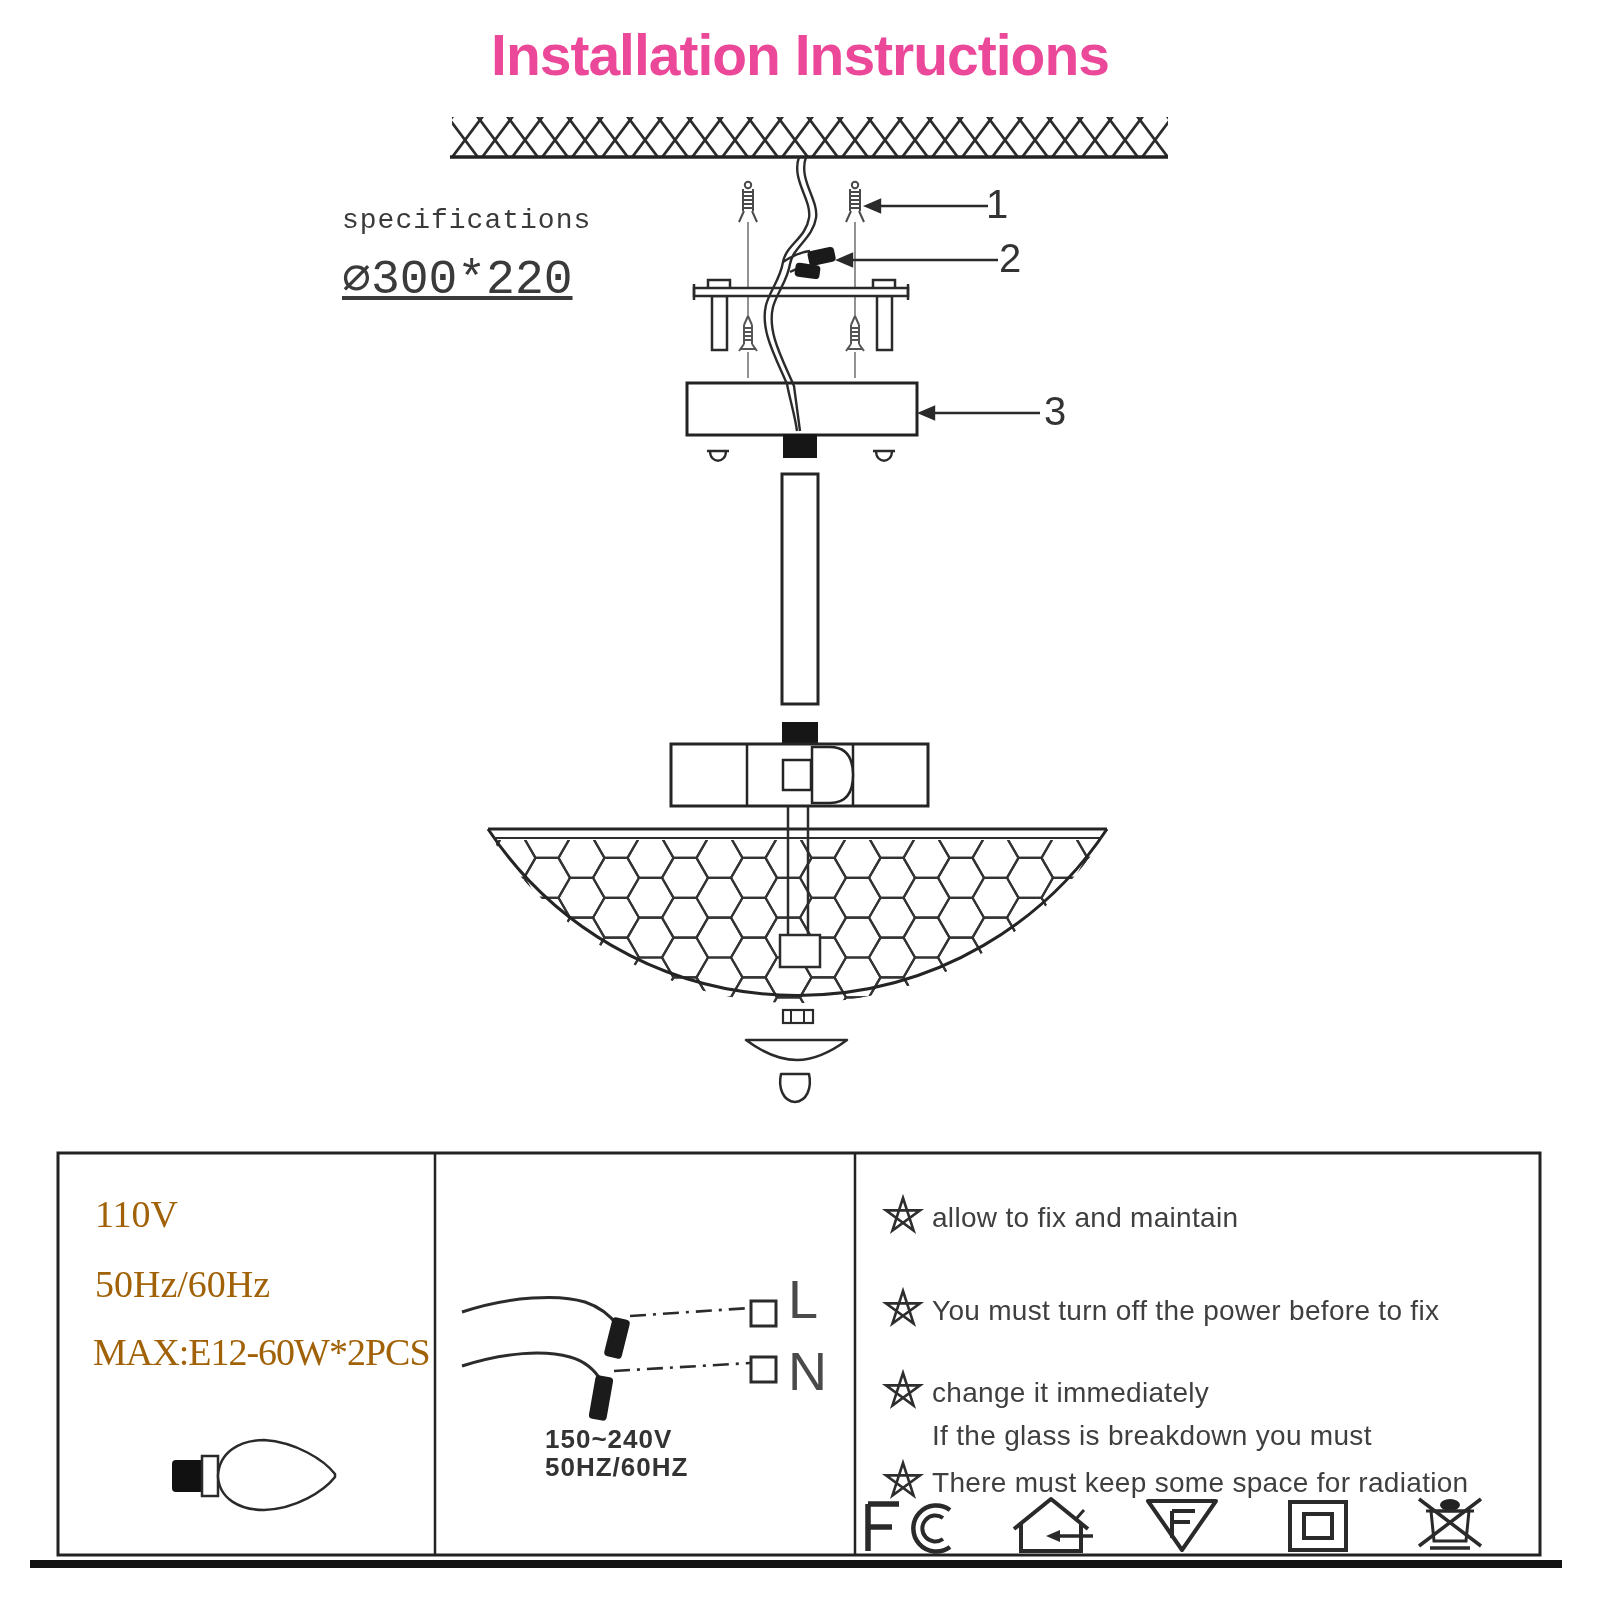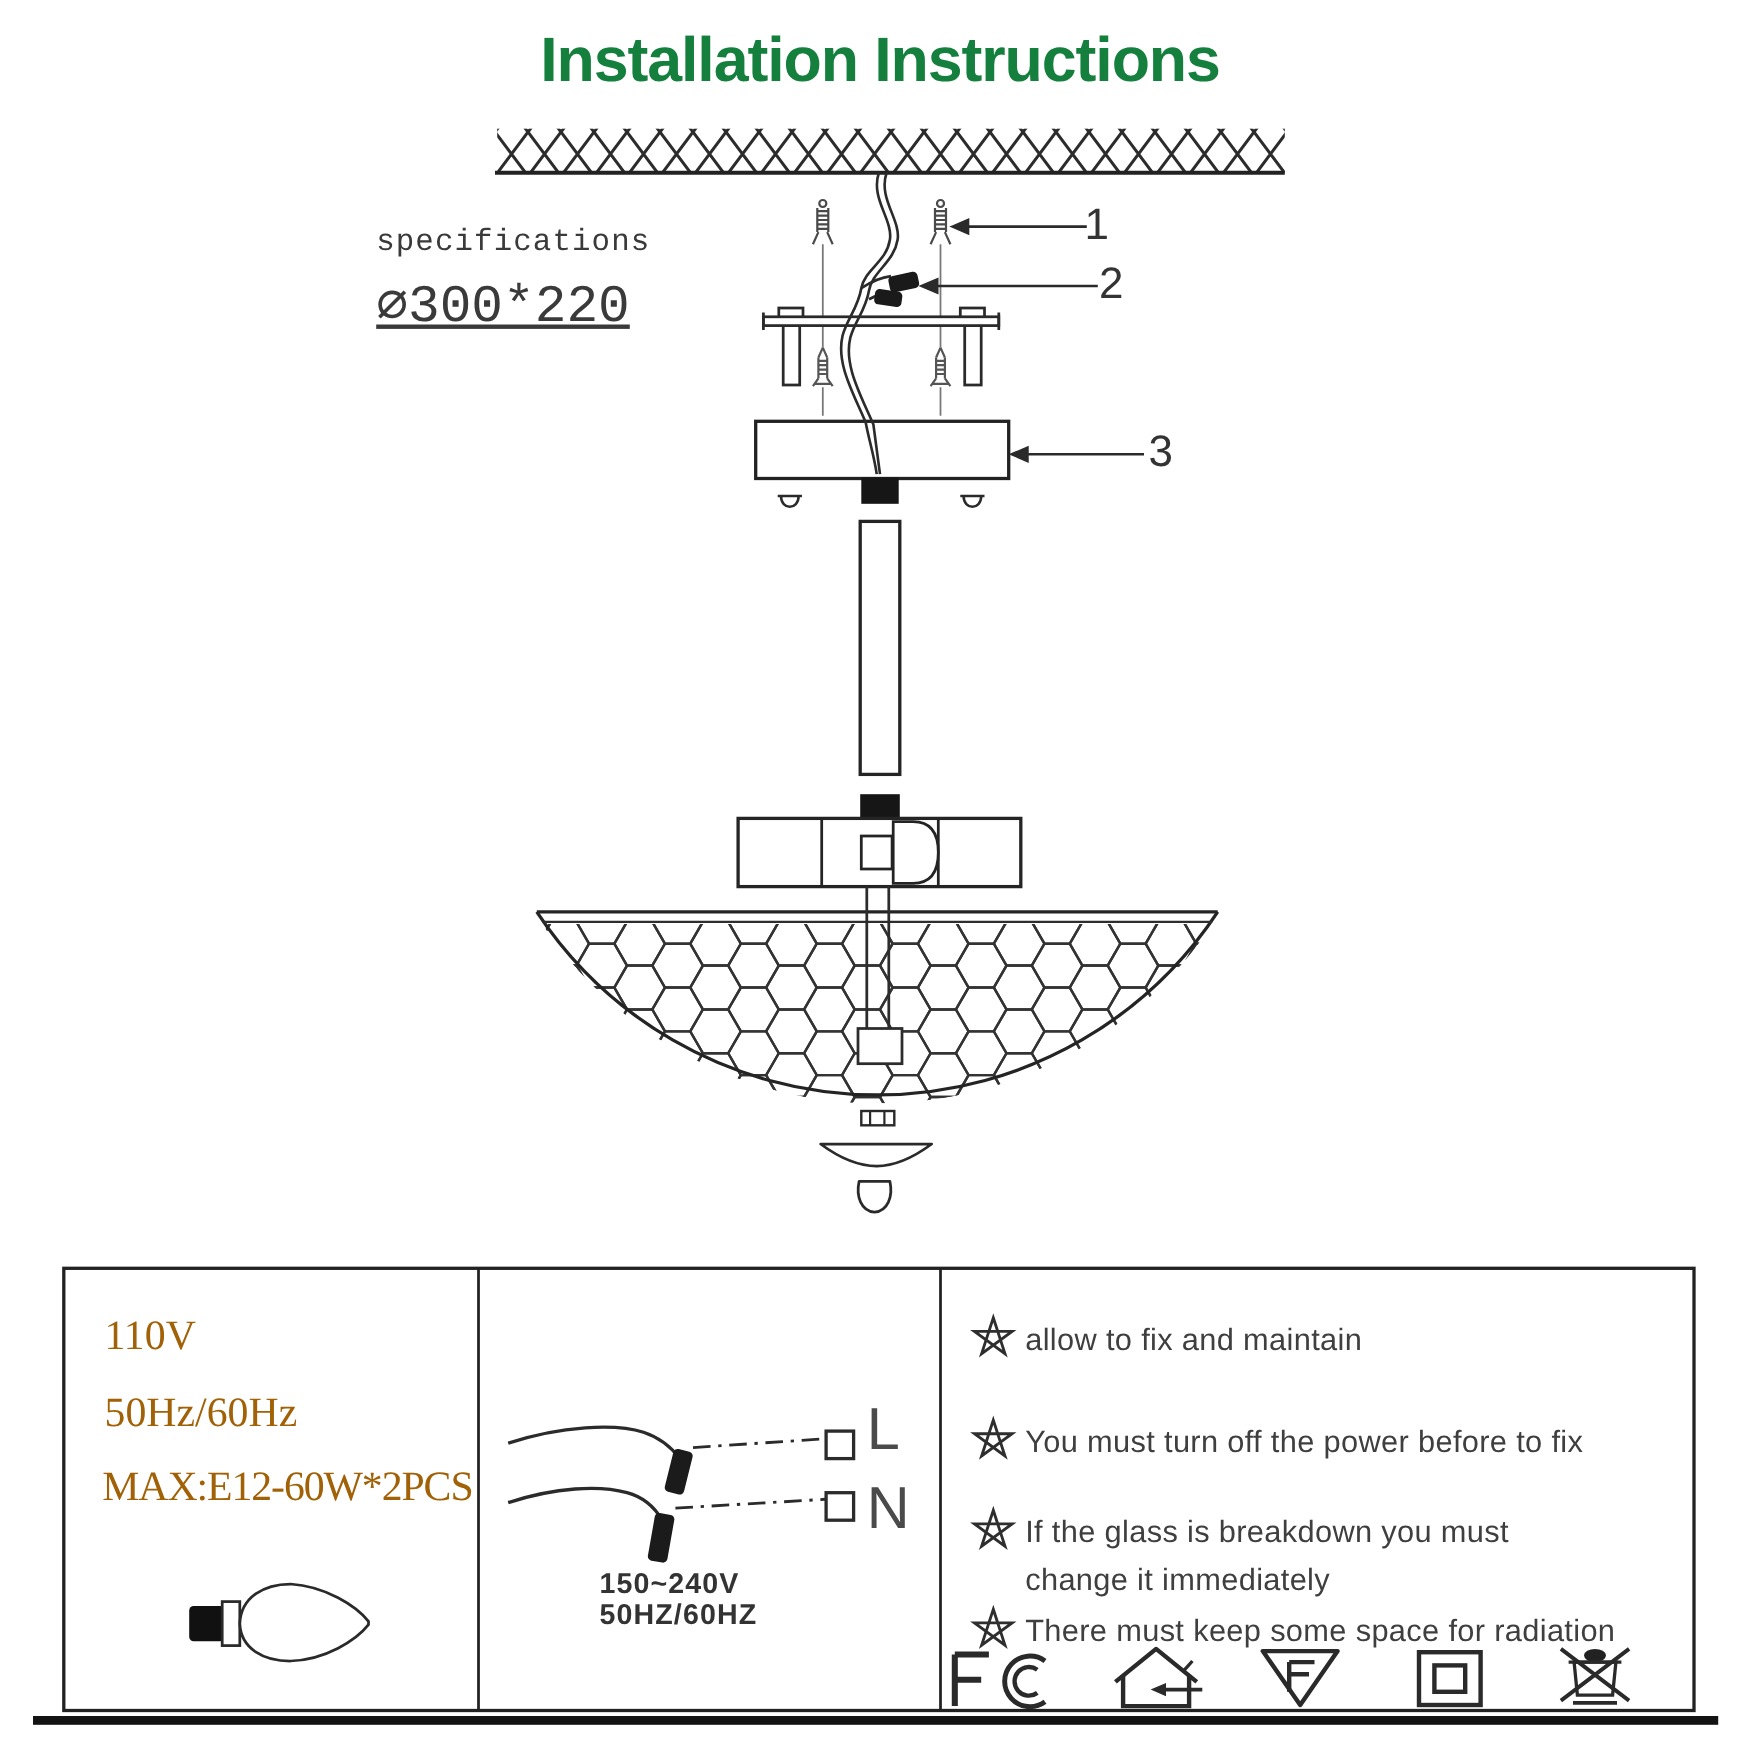--- a/index.html
+++ b/index.html
@@ -3,21 +3,21 @@
 <meta charset="utf-8">
 <style>
   html,body{margin:0;padding:0;}
   body{
     width:1600px;height:1600px;position:relative;background:#ffffff;
     font-family:"Liberation Sans",sans-serif;color:#262626;overflow:hidden;
   }
   .abs{position:absolute;white-space:nowrap;}
   .title{
     top:22px;left:50%;transform:translateX(-50%);
-    font-size:57px;font-weight:bold;letter-spacing:-1px;color:#15803d;
+    font-size:57px;font-weight:bold;letter-spacing:-1px;color:#ec4899;
   }
   .mono{font-family:"Liberation Mono",monospace;color:#3a3a3a;}
   .spec1{top:205px;left:342px;font-size:28px;letter-spacing:1px;}
   .spec2{top:248px;left:342px;font-size:48px;text-decoration:underline;}
   .callout{font-size:40px;color:#333;}
   .c1{top:182px;left:986px;}
   .c2{top:236px;left:999px;}
   .c3{top:389px;left:1044px;}
   .serifspec{font-family:"Liberation Serif",serif;font-size:38px;color:#a16207;}
   .v110{top:1192px;left:95px;}
@@ -318,18 +318,18 @@
 <div class="abs wvolt wv1">150~240V</div>
 <div class="abs wvolt wv2">50HZ/60HZ</div>
 
 <div class="note n1">
   <div>allow to fix and maintain</div>
 </div>
 <div class="note n2">
   <div>You must turn off the power before to fix</div>
 </div>
 <div class="note n3">
+  <div>change it immediately</div>
   <div>If the glass is breakdown you must</div>
-  <div>change it immediately</div>
 </div>
 <div class="note n4">
   <div>There must keep some space for radiation</div>
 </div>
 
 </body></html>

